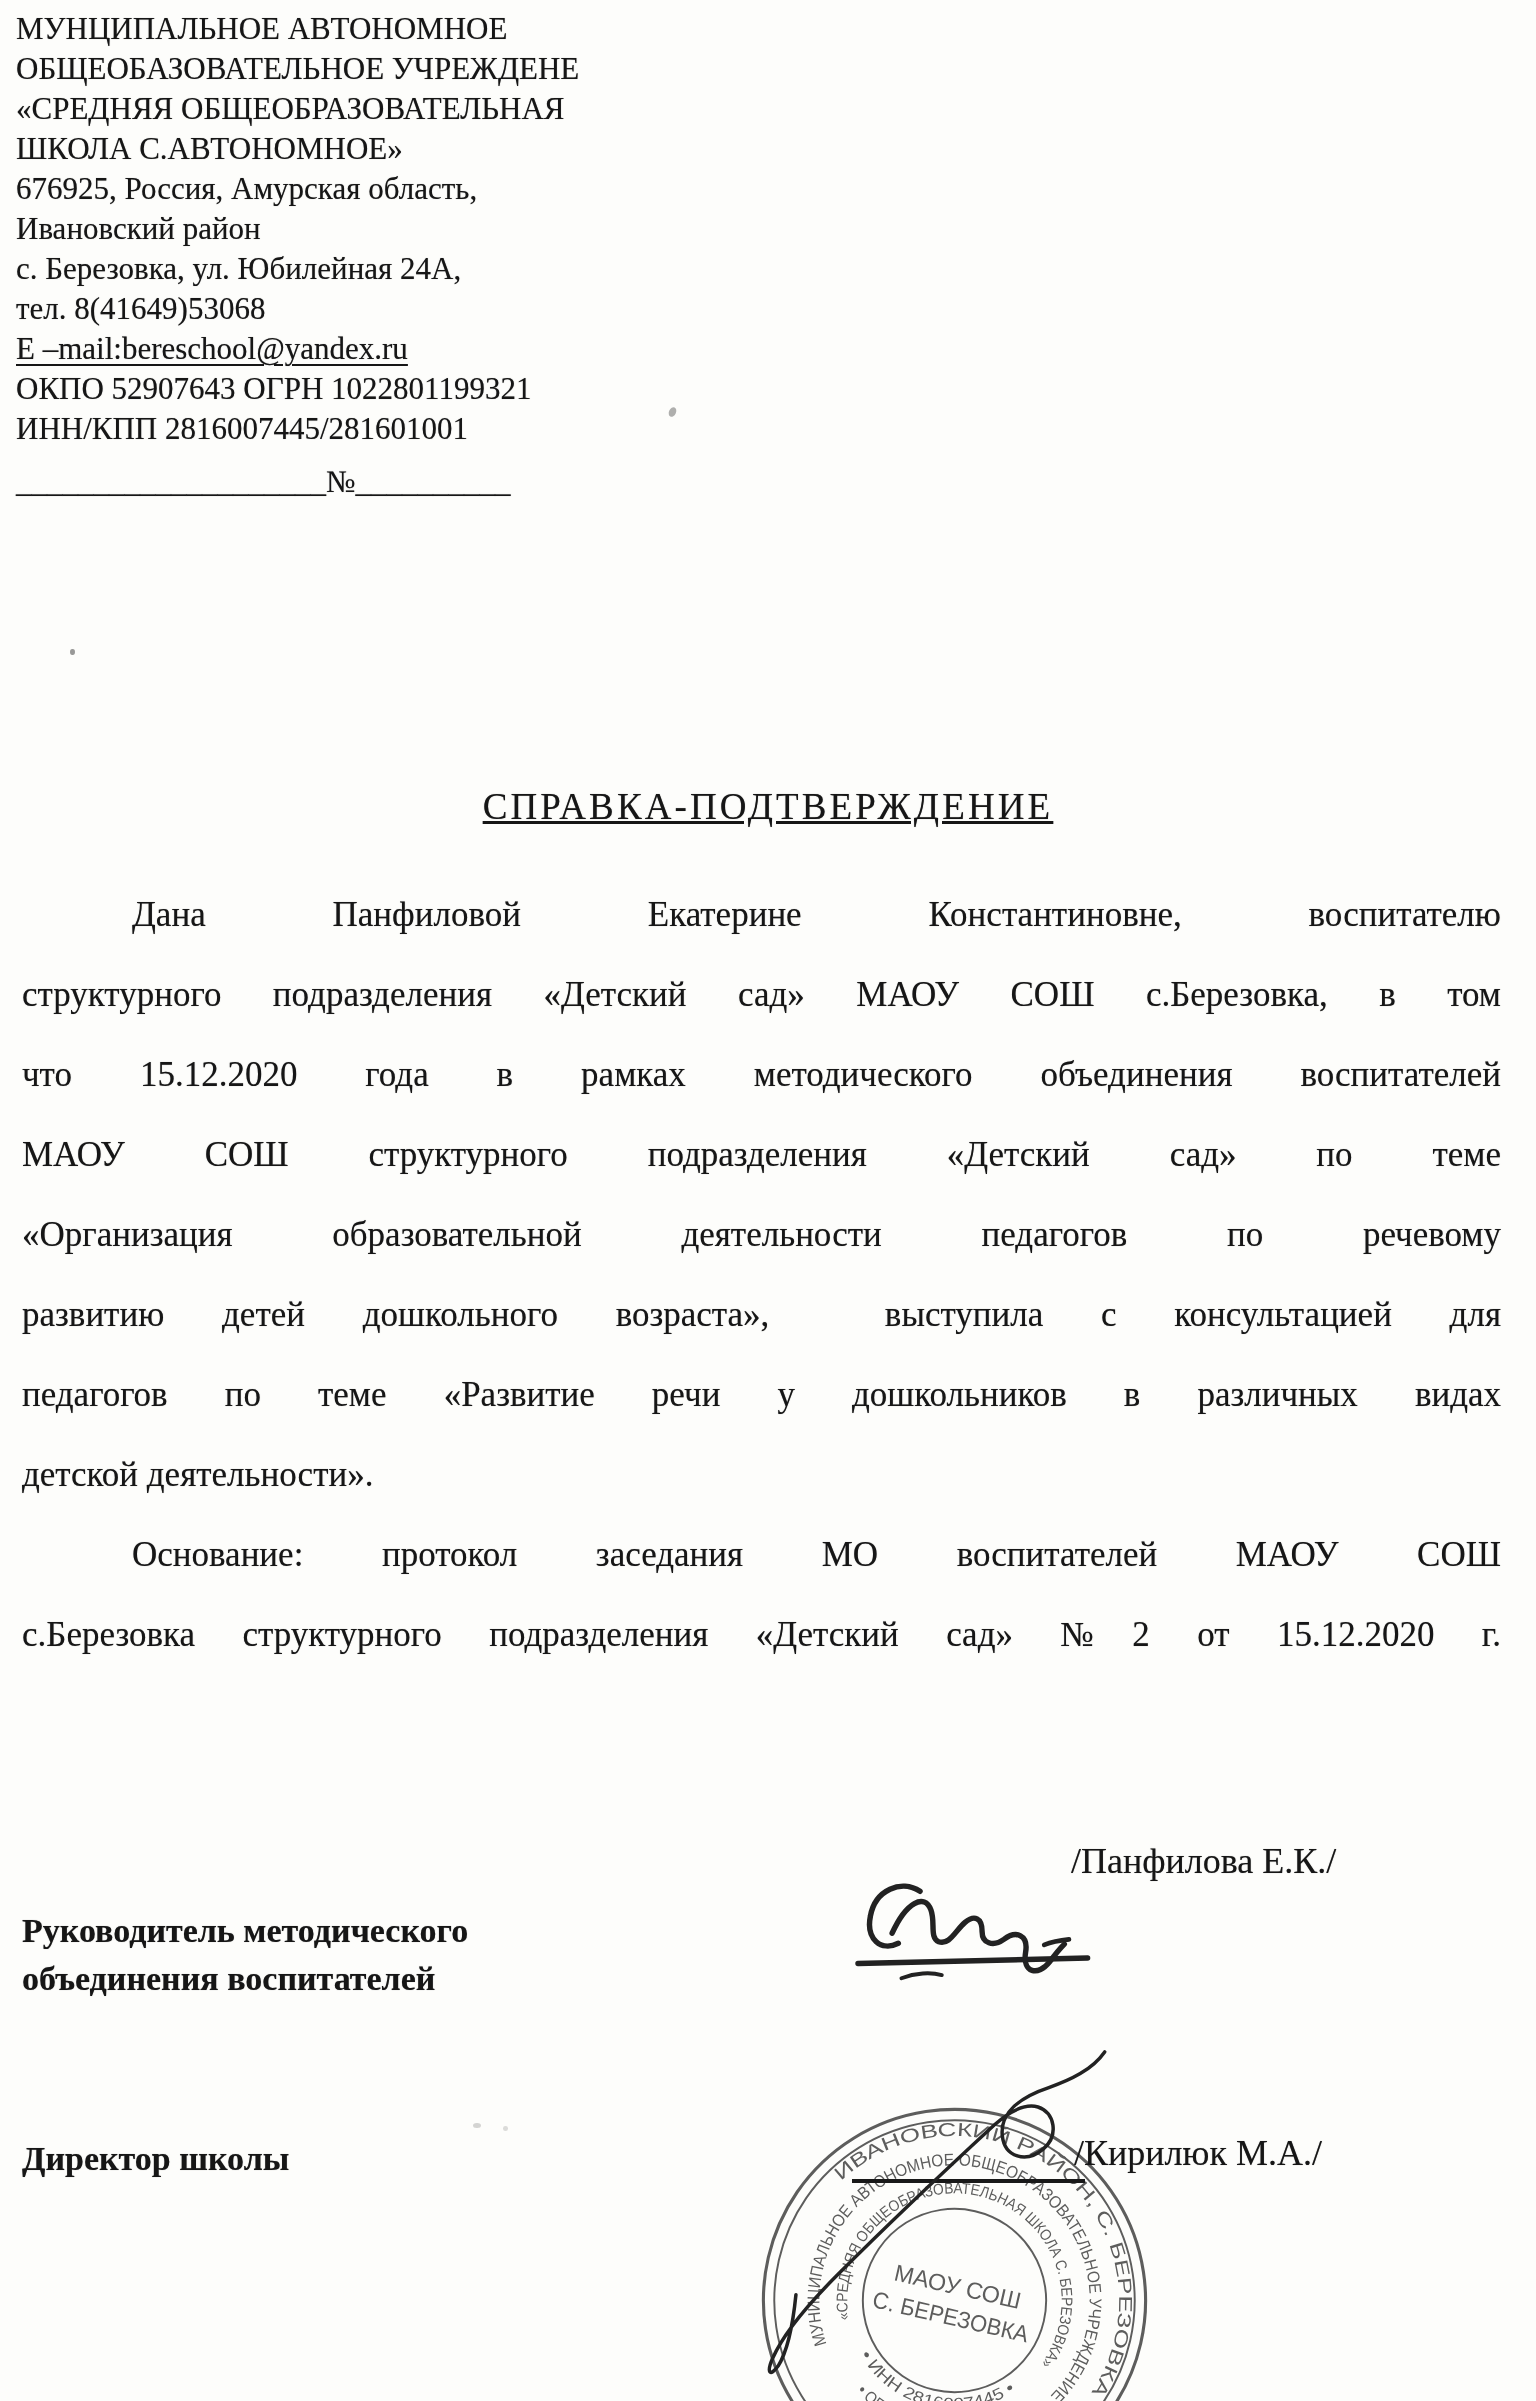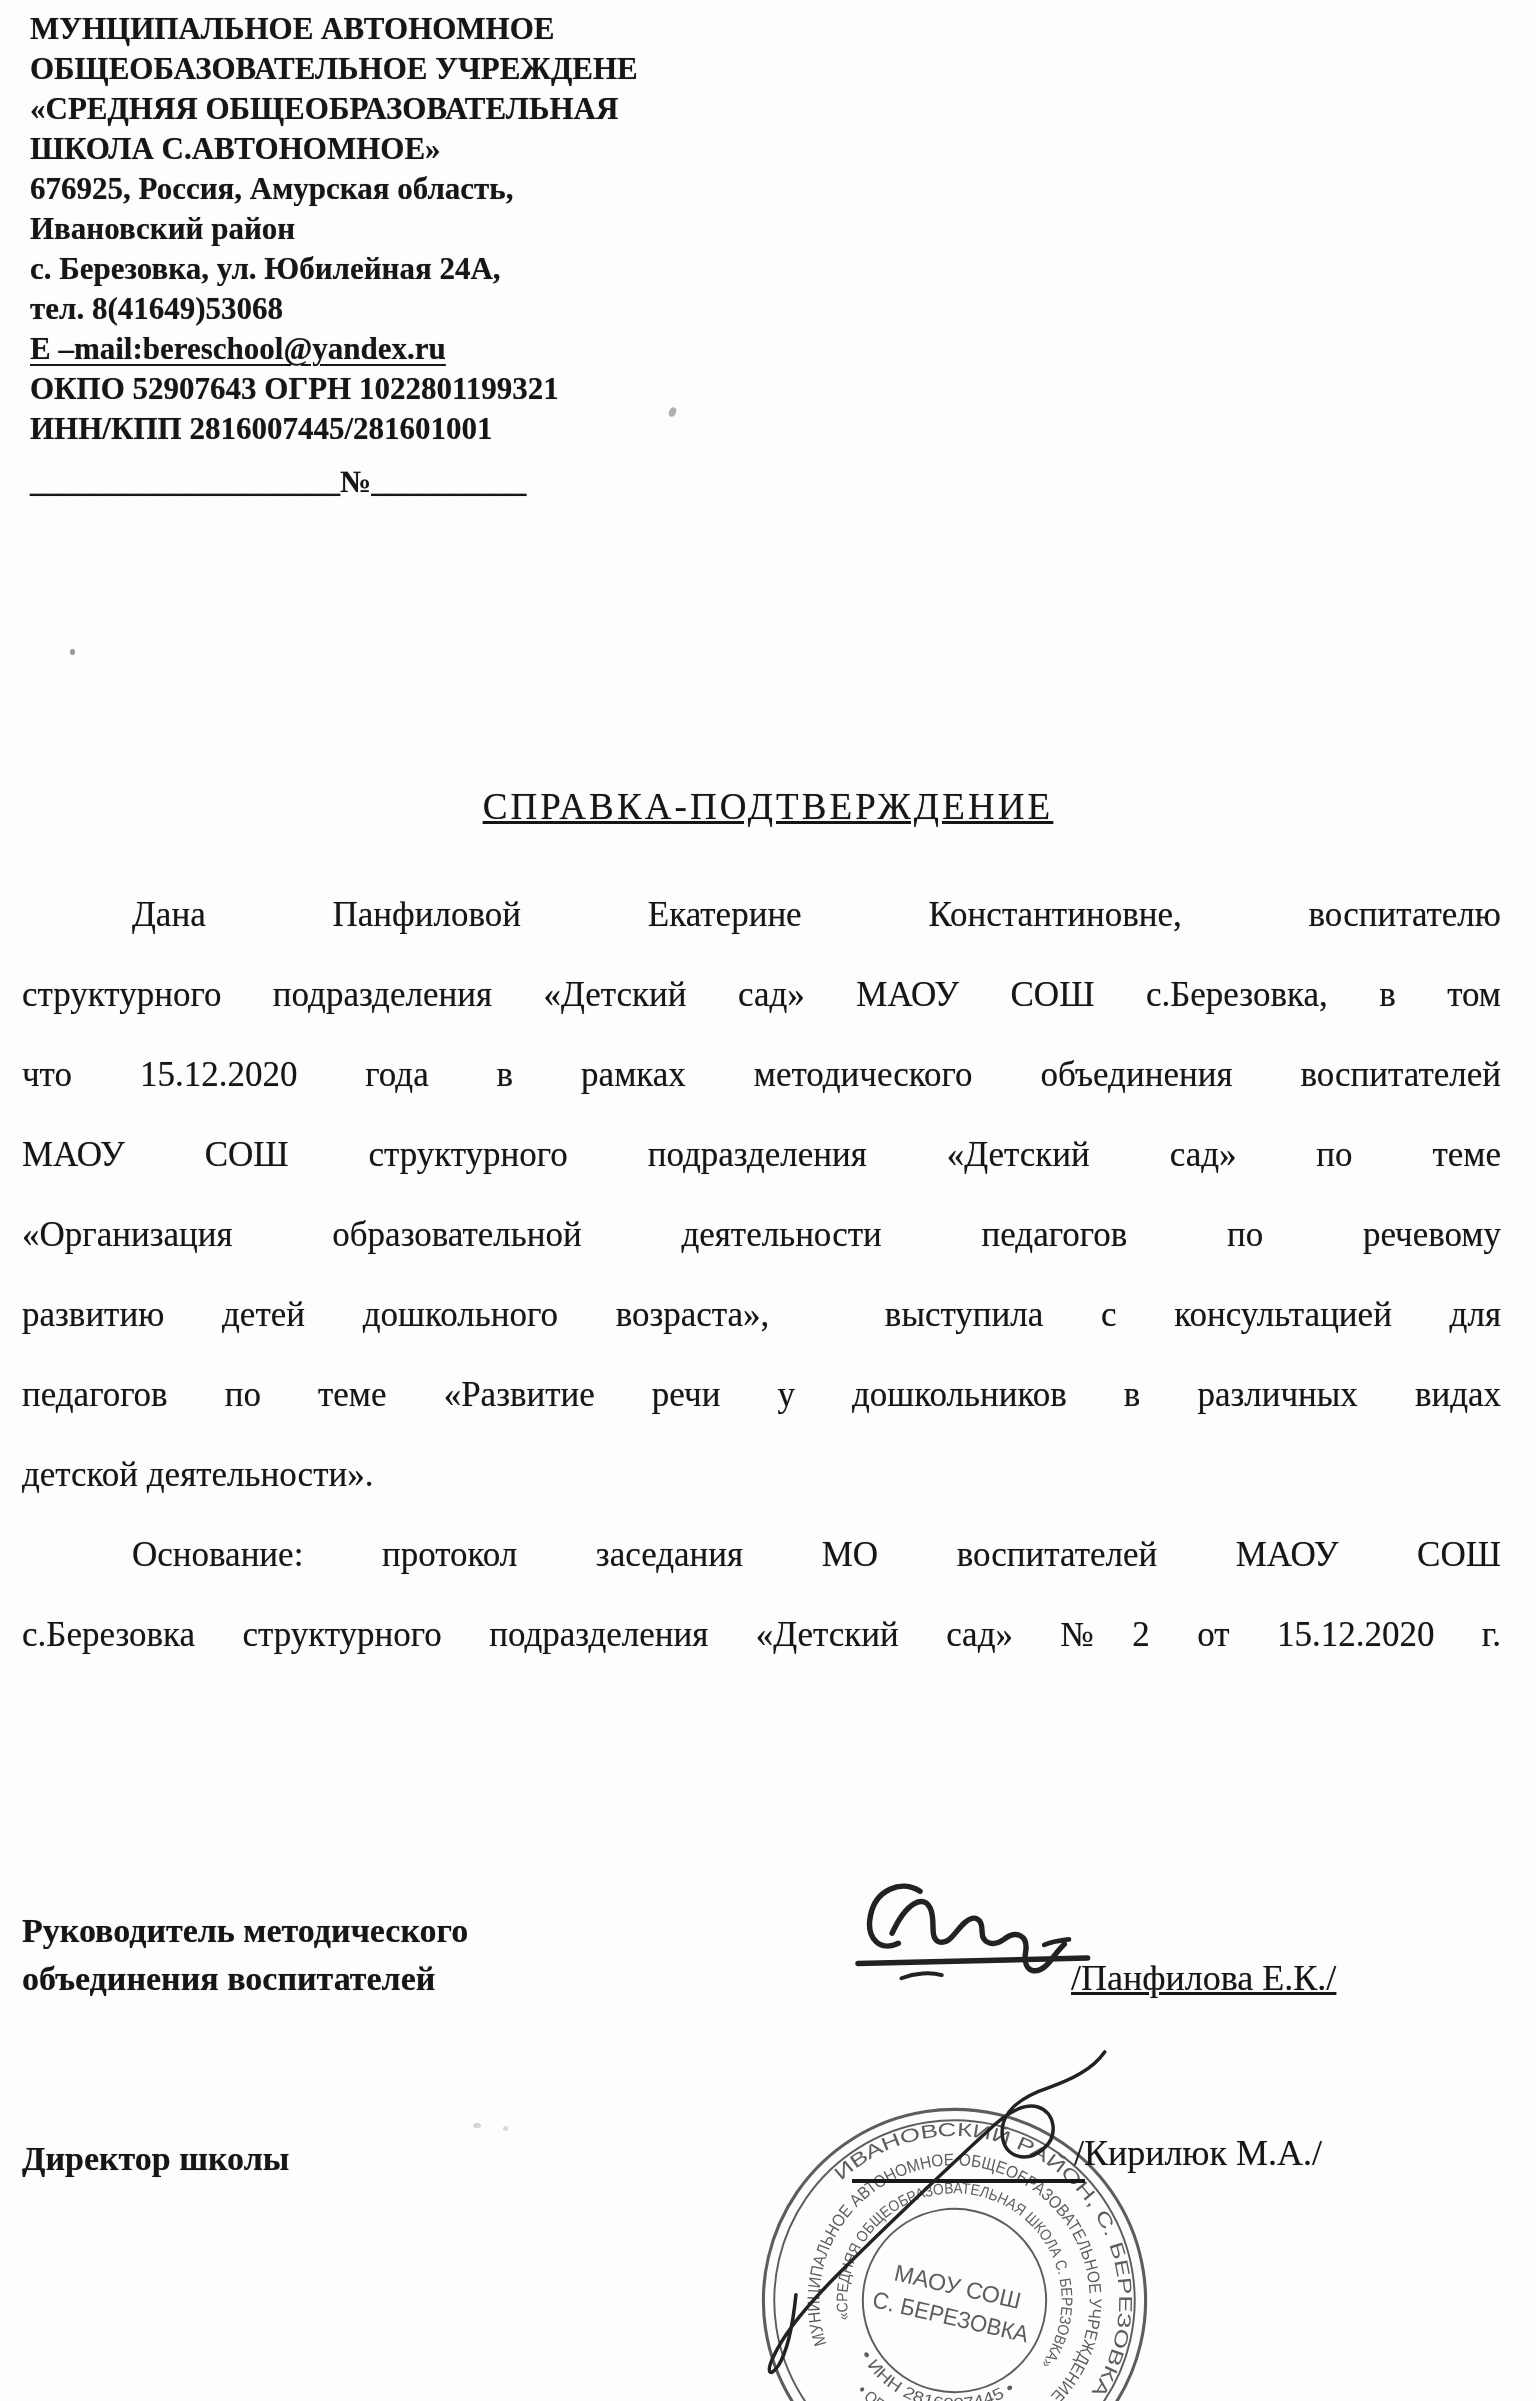--- a/index.html
+++ b/index.html
@@ -7,22 +7,22 @@
     position:relative;
     width:1536px;height:2401px;
     margin:0 auto;
     background:#fdfdfb;
     overflow:hidden;
     font-family:"Liberation Serif","DejaVu Serif",serif;
     color:#161616;
   }
   
   #letterhead{
-    position:absolute;left:30px;top:9.3px;
-    font-size:31px;font-weight:bold;line-height:40px;
+    position:absolute;left:16px;top:9.3px;
+    font-size:31px;font-weight:normal;line-height:40px;
     white-space:nowrap;
     text-shadow:0 0 0.8px rgba(20,20,20,.5);
   }
   .lh-line{height:40px;}
   .lh-line.u span{
     text-decoration:underline;
     text-decoration-thickness:2.3px;
     text-underline-offset:5.4px;
   }
   .lh-line.gap{margin-top:13px;}
@@ -52,21 +52,21 @@
     font-size:34px;font-weight:bold;line-height:48px;
     text-shadow:0 0 0.8px rgba(20,20,20,.5);
   }
   #sig-role-1{top:1907px;}
   #sig-role-2{top:2135px;}
   .sig-name{
     position:absolute;font-size:36px;white-space:nowrap;
     text-shadow:0 0 0.8px rgba(20,20,20,.5);
     z-index:3;
   }
-  #sig-name-1{left:1071px;top:1957px;text-decoration:underline;}
+  #sig-name-1{left:1071px;top:1840px;}
   #sig-name-2{left:1074px;top:2132px;}
   #director-sign-line{
     position:absolute;left:852px;top:2179px;width:233px;height:3.9px;
     background:#191919;z-index:3;
   }
   
   #stamp{
     position:absolute;left:737px;top:2083px;width:435px;height:435px;
     z-index:1;opacity:.82;
   }

